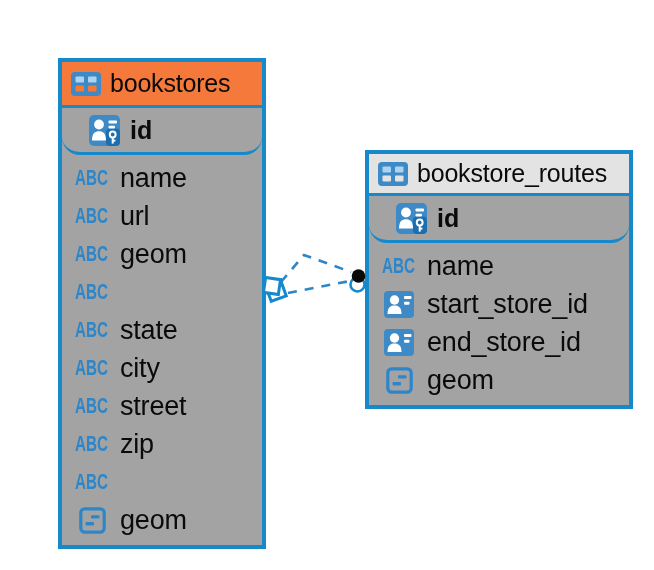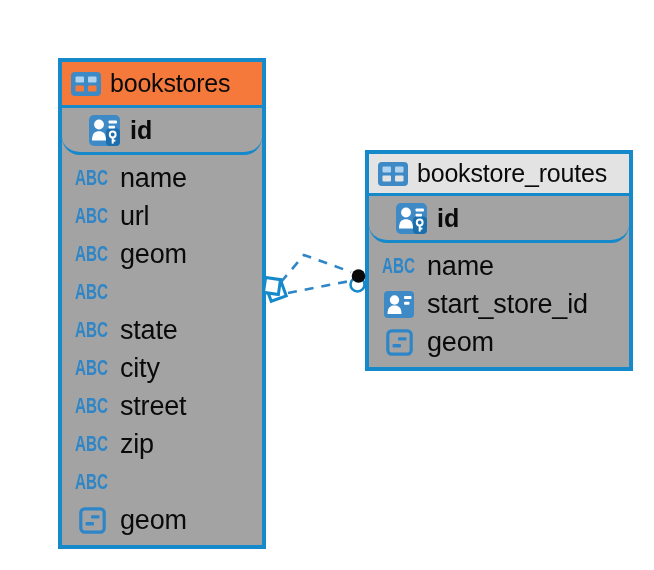--- a/index.html
+++ b/index.html
@@ -224,20 +224,32 @@
       <span class="icon-cell">
         <svg width="30" height="27" viewBox="0 0 30 27">
           <rect x="0" y="0" width="30" height="27" rx="4" fill="#3D8AC6"></rect>
           <circle cx="10.5" cy="9" r="4.7" fill="#ffffff"></circle>
           <path d="M3.5,23 C3.5,16 6.7,14.4 10.5,14.4 C14.3,14.4 17.5,16 17.5,23 Z" fill="#ffffff"></path>
           <rect x="20" y="5" width="7.5" height="3" rx="1" fill="#ffffff"></rect>
           <rect x="20" y="10.8" width="5.5" height="3" rx="1" fill="#ffffff"></rect>
         </svg>
       </span>
       <span class="field-label">start_store_id</span>
+    </div>
+    <div class="field-row">
+      <span class="icon-cell">
+        <svg width="30" height="27" viewBox="0 0 30 27">
+          <rect x="0" y="0" width="30" height="27" rx="4" fill="#3D8AC6"></rect>
+          <circle cx="10.5" cy="9" r="4.7" fill="#ffffff"></circle>
+          <path d="M3.5,23 C3.5,16 6.7,14.4 10.5,14.4 C14.3,14.4 17.5,16 17.5,23 Z" fill="#ffffff"></path>
+          <rect x="20" y="5" width="7.5" height="3" rx="1" fill="#ffffff"></rect>
+          <rect x="20" y="10.8" width="5.5" height="3" rx="1" fill="#ffffff"></rect>
+        </svg>
+      </span>
+      <span class="field-label">end_store_id</span>
     </div>
     <div class="field-row">
       <span class="icon-cell">
         <svg width="27" height="27" viewBox="0 0 27 27">
           <rect x="1.8" y="1.8" width="23.4" height="23.4" rx="4" fill="none" stroke="#2E86C8" stroke-width="3.2"></rect>
           <rect x="12" y="8.2" width="8.5" height="3.4" rx="1" fill="#2E86C8"></rect>
           <rect x="6.5" y="15" width="8.5" height="3.4" rx="1" fill="#2E86C8"></rect>
         </svg>
       </span>
       <span class="field-label">geom</span>

